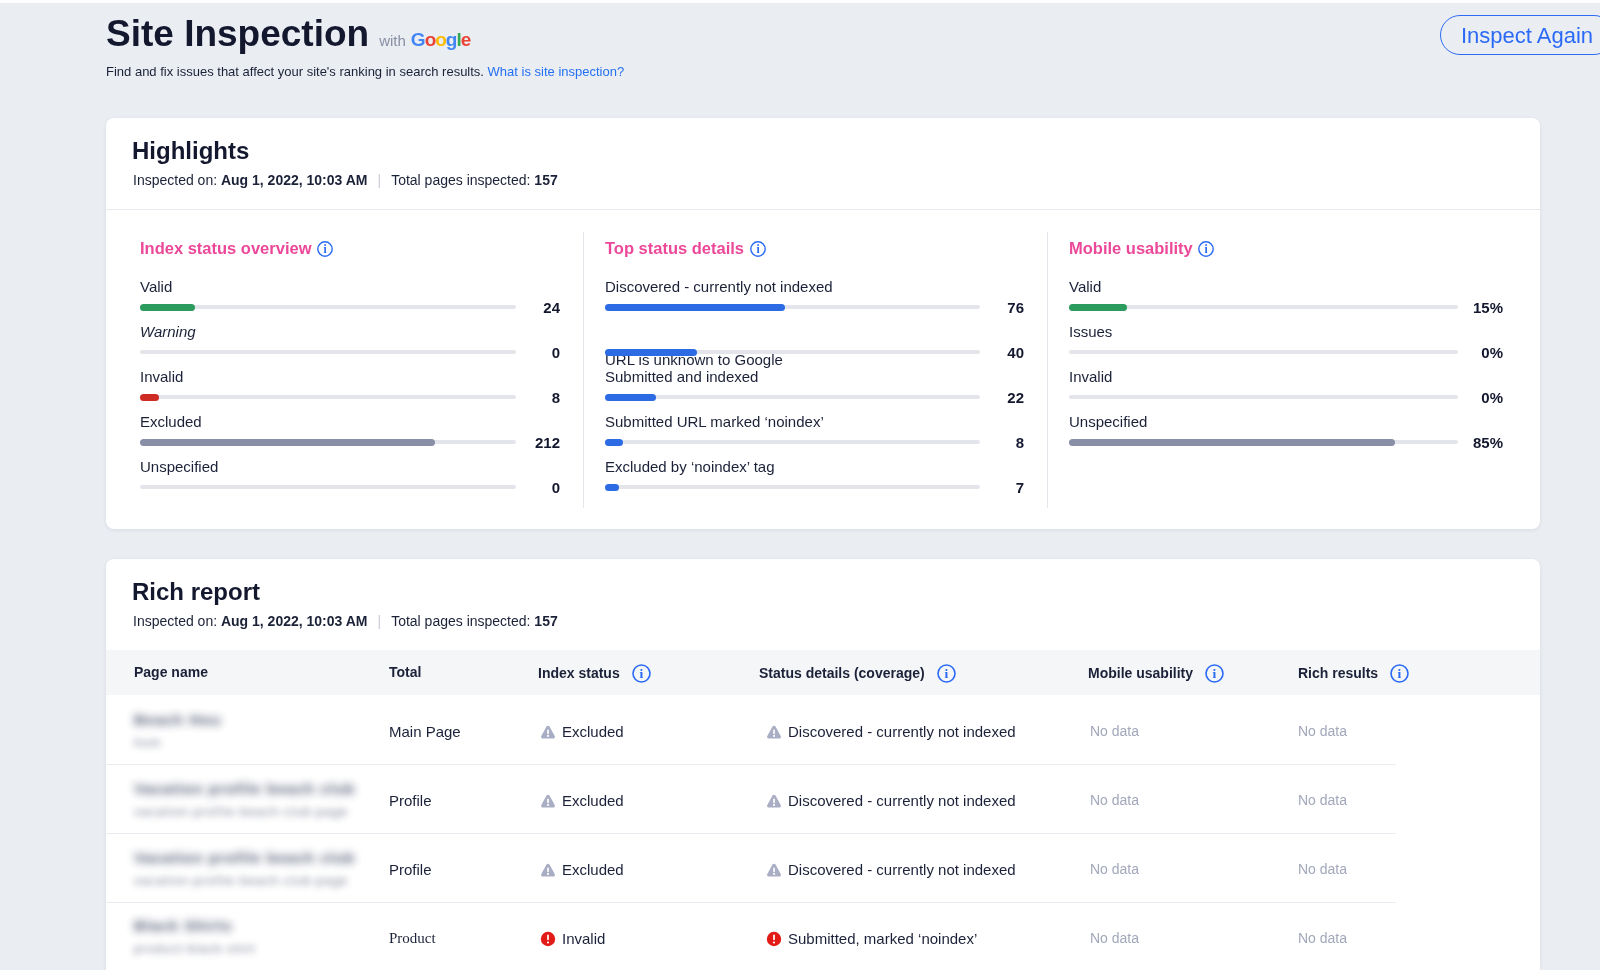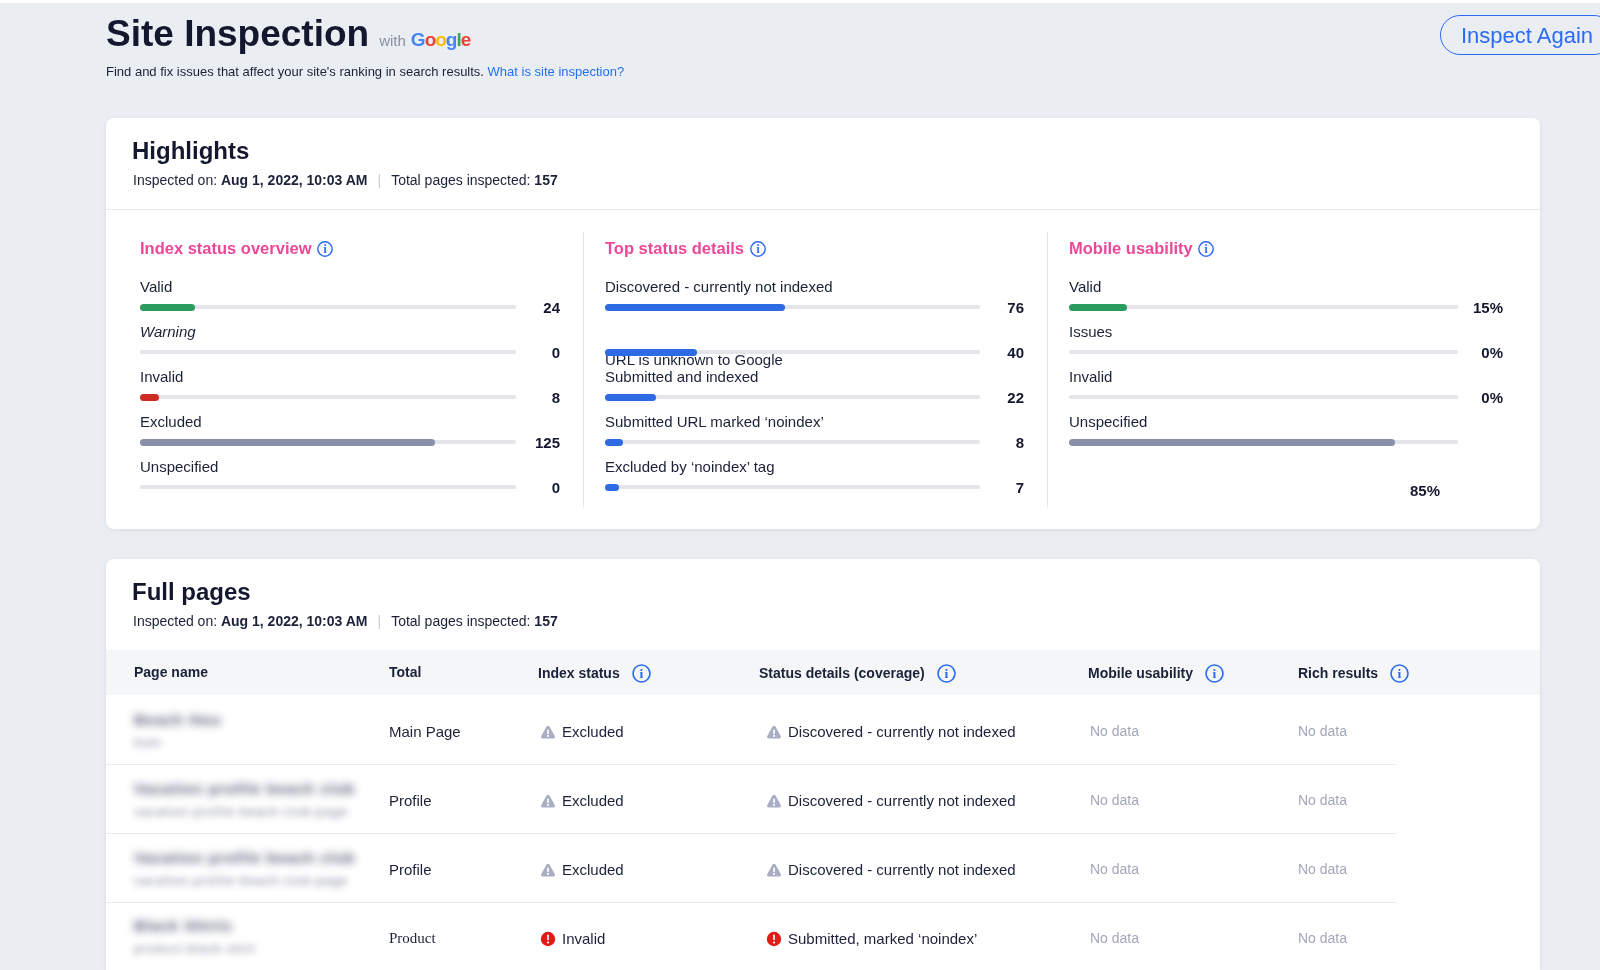--- a/index.html
+++ b/index.html
@@ -77,21 +77,21 @@
   <div class="bval" style="left:404px; top:226px; width:50px;">0</div>
   <div class="blabel" style="left:34px; top:250px;">Invalid</div>
   <div class="track" style="left:34px; top:277px; width:376px;">
       <div class="fill g-red" style="width:19px;"></div>
     </div>
   <div class="bval" style="left:404px; top:271px; width:50px;">8</div>
   <div class="blabel" style="left:34px; top:295px;">Excluded</div>
   <div class="track" style="left:34px; top:322px; width:376px;">
       <div class="fill g-gray" style="width:295px;"></div>
     </div>
-  <div class="bval" style="left:404px; top:316px; width:50px;">125</div>
+  <div class="bval" style="left:404px; top:316px; width:50px;">212</div>
   <div class="blabel" style="left:34px; top:340px;">Unspecified</div>
   <div class="track" style="left:34px; top:367px; width:376px;"></div>
   <div class="bval" style="left:404px; top:361px; width:50px;">0</div>
 
   <div class="sectitle" style="left:499px; top:121px;">Top status details <svg width="16" height="16" viewBox="0 0 16 16">
         <circle cx="8" cy="8" r="7.2" fill="none" stroke="#2A69F5" stroke-width="1.4"></circle>
         <text x="8" y="12.2" font-family="Liberation Serif" font-size="11.5" font-weight="bold" fill="#2A69F5" text-anchor="middle">i</text>
       </svg></div>
   <div class="blabel" style="left:499px; top:160px;">Discovered - currently not indexed</div>
   <div class="track" style="left:499px; top:187px; width:375px;">
@@ -131,25 +131,25 @@
   <div class="blabel" style="left:963px; top:205px;">Issues</div>
   <div class="track" style="left:963px; top:232px; width:389px;"></div>
   <div class="bval" style="left:1347px; top:226px; width:50px;">0%</div>
   <div class="blabel" style="left:963px; top:250px;">Invalid</div>
   <div class="track" style="left:963px; top:277px; width:389px;"></div>
   <div class="bval" style="left:1347px; top:271px; width:50px;">0%</div>
   <div class="blabel" style="left:963px; top:295px;">Unspecified</div>
   <div class="track" style="left:963px; top:322px; width:389px;">
       <div class="fill g-gray" style="width:326px;"></div>
     </div>
-  <div class="bval" style="left:1284px; top:316px; width:50px;margin-top:48px;">85%</div>
+  <div class="bval" style="left:1347px; top:316px; width:50px;">85%</div>
 </div>
 
 <div class="card card2">
-  <div class="cardtitle" style="top:19px;">Full pages</div>
+  <div class="cardtitle" style="top:19px;">Rich report</div>
   <div class="meta" style="top:54px;">Inspected on: <b>Aug 1, 2022, 10:03 AM</b><span class="sep">|</span>Total pages inspected: <b>157</b></div>
   <div class="thead">
     <div class="th" style="left:28px;">Page name</div>
     <div class="th" style="left:283px;">Total</div>
     <div class="th" style="left:432px;">Index status <svg width="19" height="19" viewBox="0 0 19 19">
           <circle cx="9.5" cy="9.5" r="8.5" fill="none" stroke="#2A69F5" stroke-width="1.6"></circle>
           <text x="9.5" y="14.4" font-family="Liberation Serif" font-size="13.5" font-weight="bold" fill="#2A69F5" text-anchor="middle">i</text>
         </svg></div>
     <div class="th" style="left:653px;">Status details (coverage) <svg width="19" height="19" viewBox="0 0 19 19">
           <circle cx="9.5" cy="9.5" r="8.5" fill="none" stroke="#2A69F5" stroke-width="1.6"></circle>

